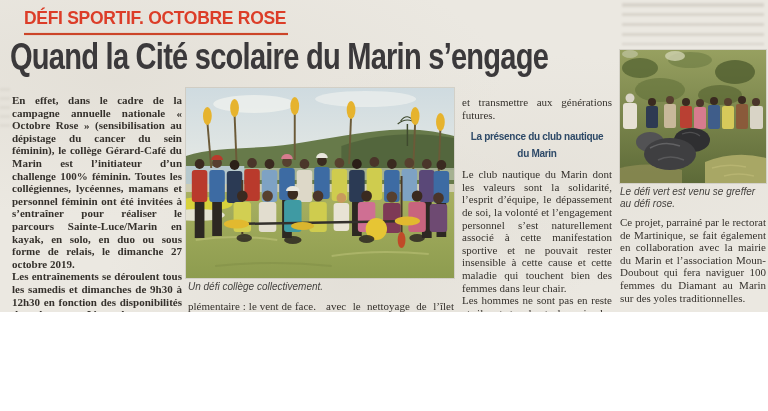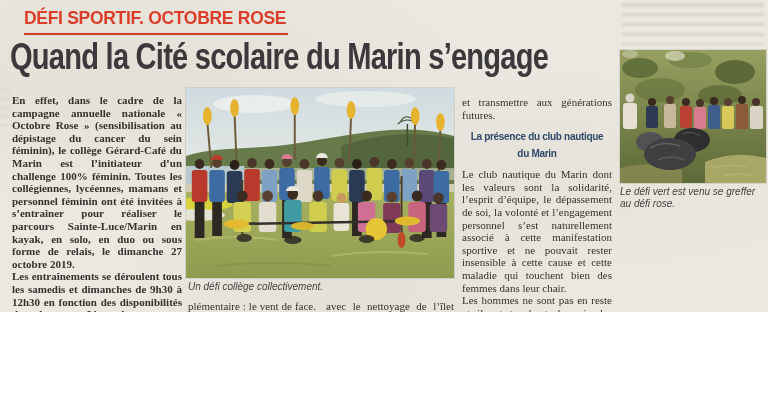--- a/index.html
+++ b/index.html
@@ -354,15 +354,16 @@
         <path d="M30,98 q14,-8 30,-2" stroke="#7a7a7c" stroke-width="1.5" fill="none" opacity=".6"></path>
         <path d="M38,110 q12,-6 26,0" stroke="#6a6a6c" stroke-width="1.5" fill="none" opacity=".6"></path>
         <path d="M62,84 q10,-4 18,2" stroke="#5c5c5e" stroke-width="1.2" fill="none" opacity=".7"></path>
       </g>
       <path d="M92,118 q16,-5 34,-1 M104,126 q14,-4 30,0" stroke="#c2bd7a" stroke-width="1.5" fill="none" opacity=".6"></path>
     </svg>
   </div>
   <div class="caption cap2">Le défi vert est venu se greffer au défi rose.</div>
 
   <div class="col c5">
+    <p>Ce projet, parrainé par le rectorat de Martinique, se fait également en collaboration avec la mairie du Marin et l’association Moun-Doubout qui fera naviguer 100 femmes du Diamant au Marin sur des yoles traditionnelles.</p>
   </div>
 
 </div>
 
 </body></html>

